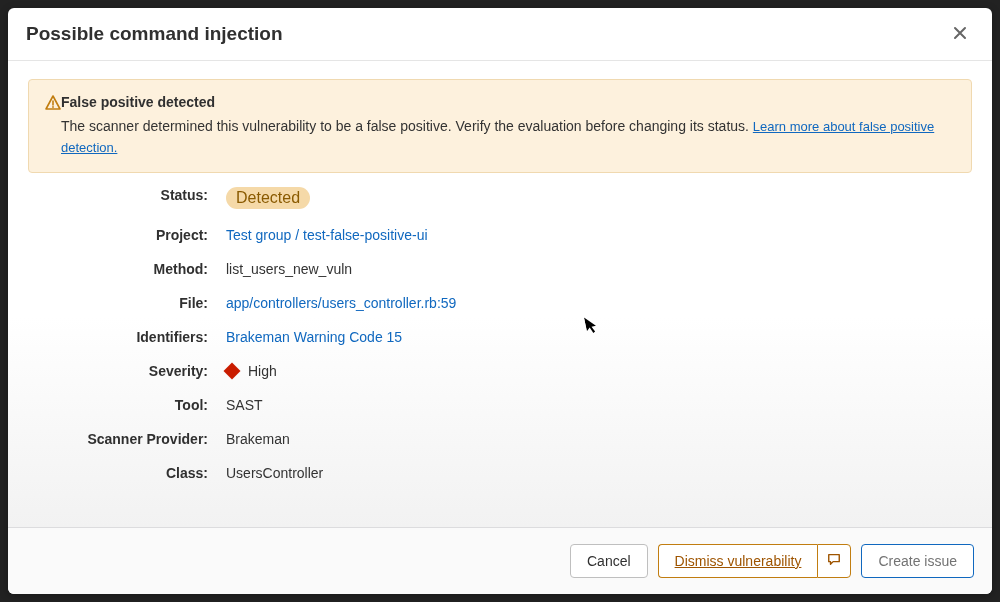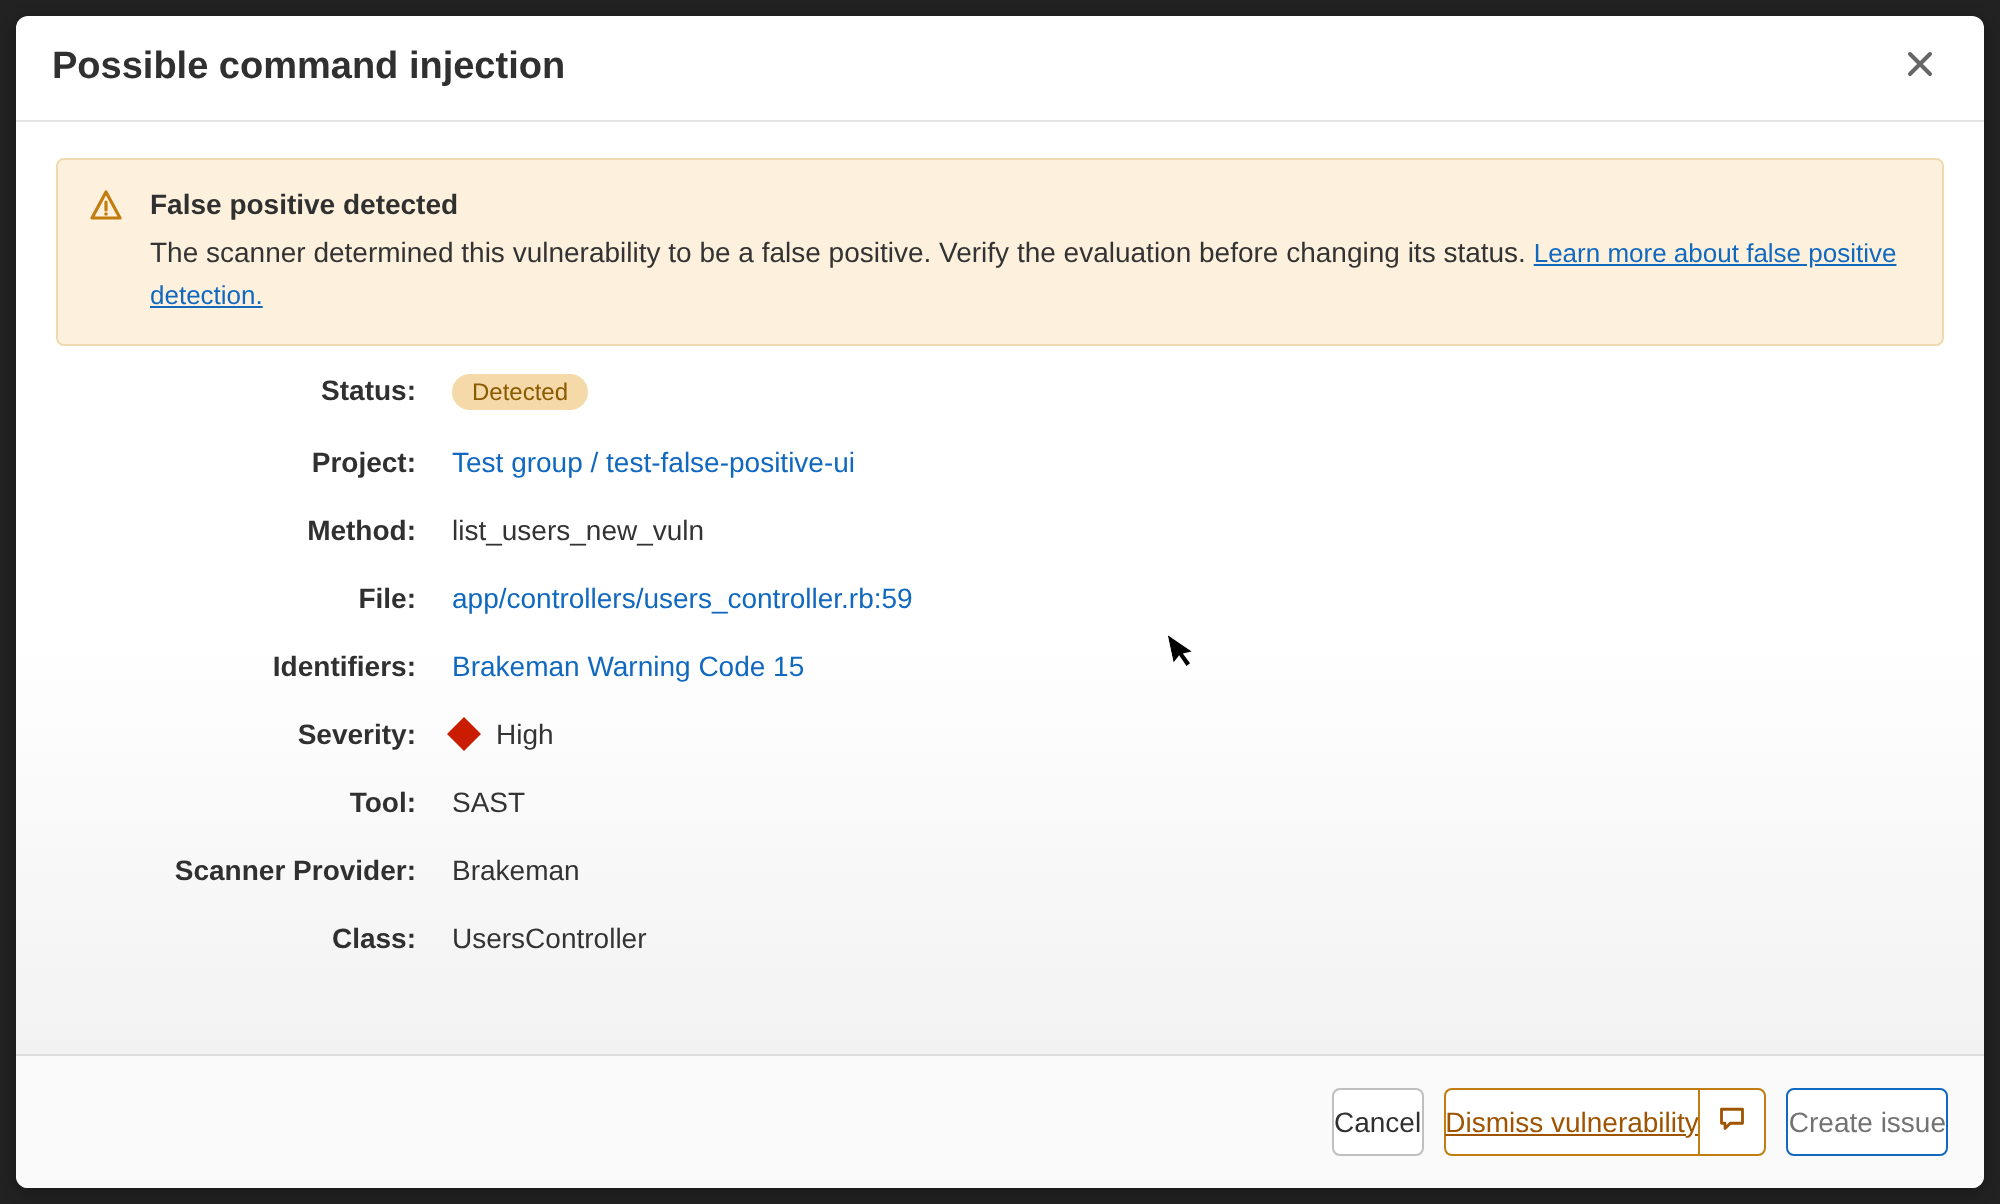--- a/index.html
+++ b/index.html
@@ -55,21 +55,20 @@
       background: linear-gradient(to bottom, #ffffff 0%, #ffffff 55%, #f2f2f2 100%);
       overflow: auto;
     }
     .alert-box {
       background: #fdf1dd;
       border: 1px solid #f0d9b0;
       border-radius: 4px;
       padding: 14px 16px 14px 16px;
       margin-bottom: 14px;
       display: flex;
-      gap: 14px;
       align-items: flex-start;
     }
     .alert-icon {
       flex-shrink: 0;
       display: inline-flex;
       margin-top: 1px;
     }
     .alert-content {
       flex: 1;
     }
@@ -103,21 +102,21 @@
       font-weight: 600;
       color: #303030;
     }
     .value {
       color: #333;
     }
     .badge-detected {
       display: inline-block;
       background: #f5d9a8;
       color: #8a5a00;
-      font-size: 12px;
+      font-size: 16px;
       font-weight: 500;
       padding: 2px 10px;
       border-radius: 12px;
     }
     .link-text {
       color: #1068bf;
       cursor: pointer;
     }
     .severity-row {
       display: flex;
@@ -134,21 +133,21 @@
     .modal-footer {
       border-top: 1px solid #dcdcde;
       background: #fafafa;
       padding: 16px 18px;
       display: flex;
       justify-content: flex-end;
       gap: 10px;
     }
     .btn {
       font-size: 14px;
-      padding: 7px 0;
+      padding: 7px 16px;
       border-radius: 4px;
       cursor: pointer;
       font-family: inherit;
       background: #fff;
       border: 1px solid #bfbfbf;
       color: #303030;
       line-height: 1.2;
     }
     .btn-group {
       display: inline-flex;

